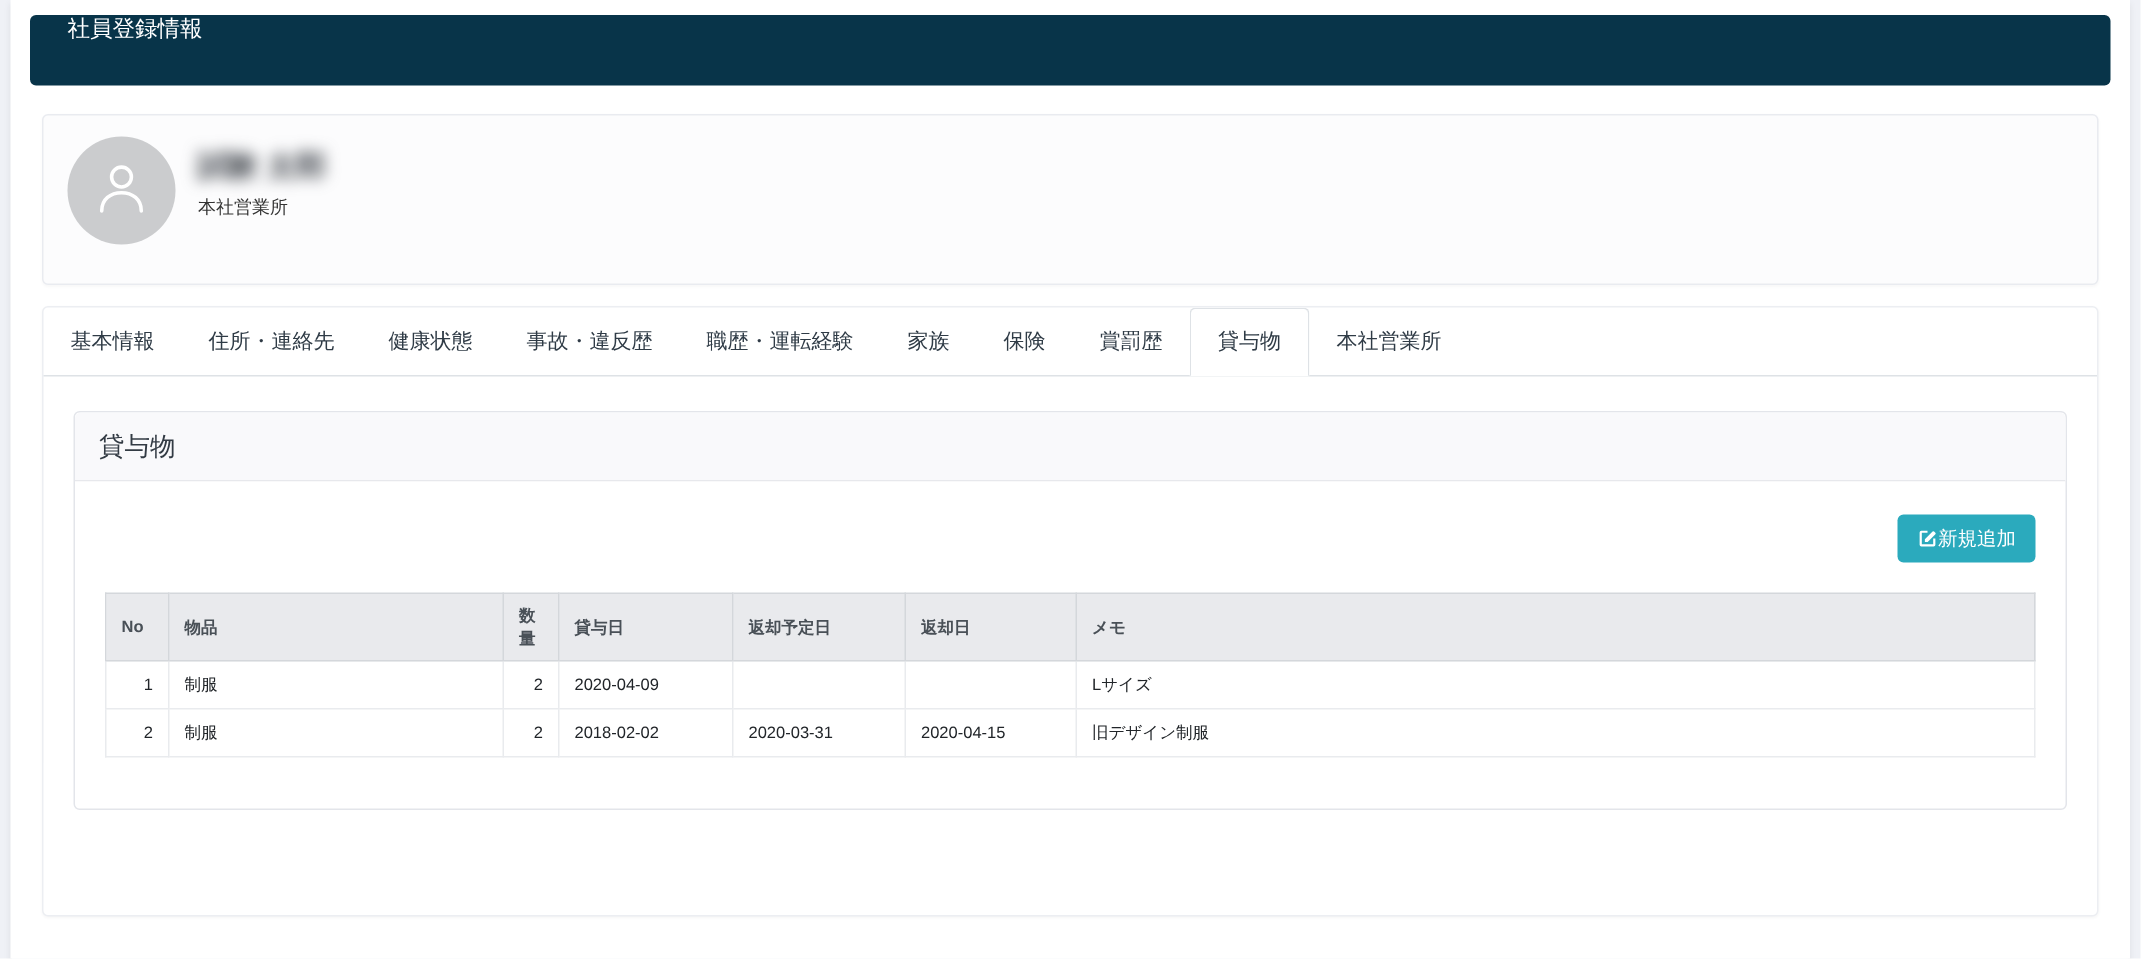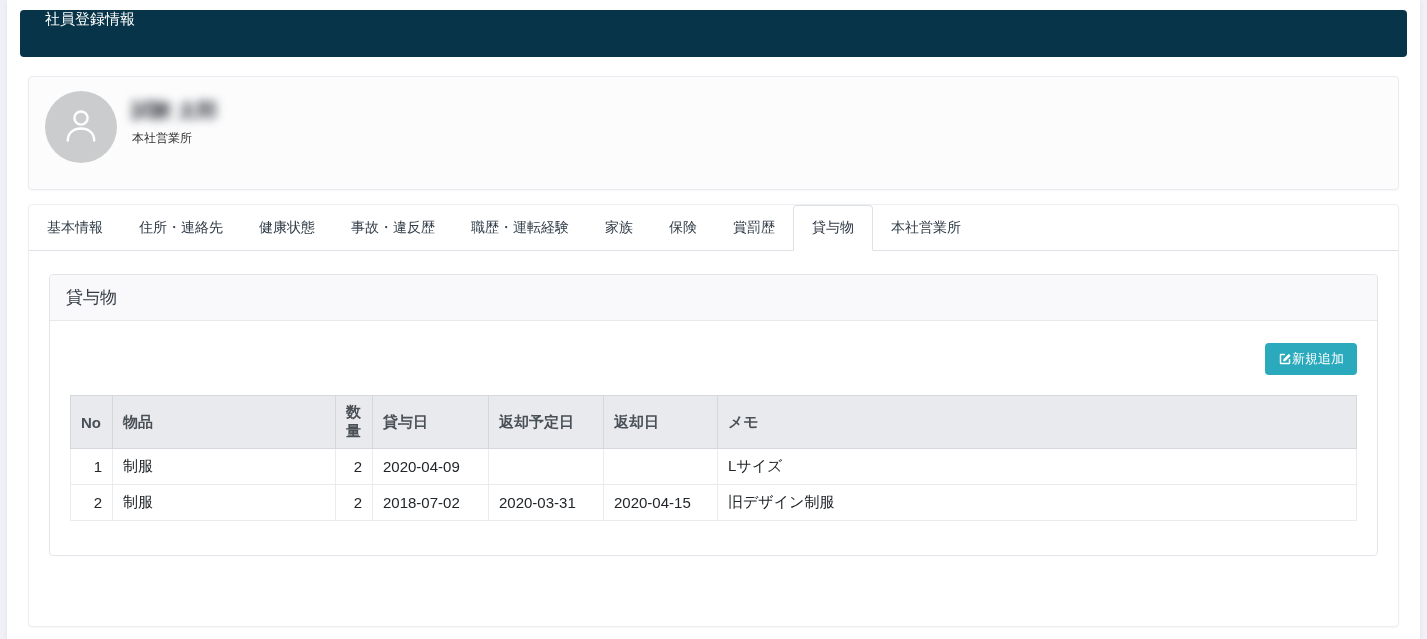--- a/index.html
+++ b/index.html
@@ -74,21 +74,21 @@
   }
   .panel-body { padding: 22px 20px 34px; }
   .toolbar { display: flex; justify-content: flex-end; margin-bottom: 20px; }
   .btn-add {
     background: #2baabd; color: #fff; border: none; border-radius: 4px;
     padding: 7px 13px; font-size: 13px; font-family: inherit;
     display: inline-flex; align-items: center; gap: 0; cursor: pointer;
   }
   .btn-add svg { display: block; }
   
-  table { width: 100%; border-collapse: collapse; font-size: 15px; table-layout: fixed; }
+  table { width: 100%; border-collapse: collapse; font-size: 11px; table-layout: fixed; }
   col.c-no { width: 42px; } col.c-item { width: 223px; } col.c-qty { width: 37px; }
   col.c-loan { width: 116px; } col.c-sched { width: 115px; } col.c-ret { width: 114px; }
   thead th {
     background: #e9eaed; color: #495057; font-weight: bold; text-align: left;
     padding: 7px 10px; border: 1px solid #d4d7db; height: 30px;
   }
   tbody td {
     background: #fff; padding: 8px 10px; height: 32px;
     border: 1px solid #e9ebee; border-top: none;
   }
@@ -177,21 +177,21 @@
                 <td class="num">2</td>
                 <td>2020-04-09</td>
                 <td></td>
                 <td></td>
                 <td>Lサイズ</td>
               </tr>
               <tr>
                 <td class="num">2</td>
                 <td>制服</td>
                 <td class="num">2</td>
-                <td>2018-07-02</td>
+                <td>2018-02-02</td>
                 <td>2020-03-31</td>
                 <td>2020-04-15</td>
                 <td>旧デザイン制服</td>
               </tr>
             </tbody>
           </table>
 
         </div>
       </div>
     </div>

